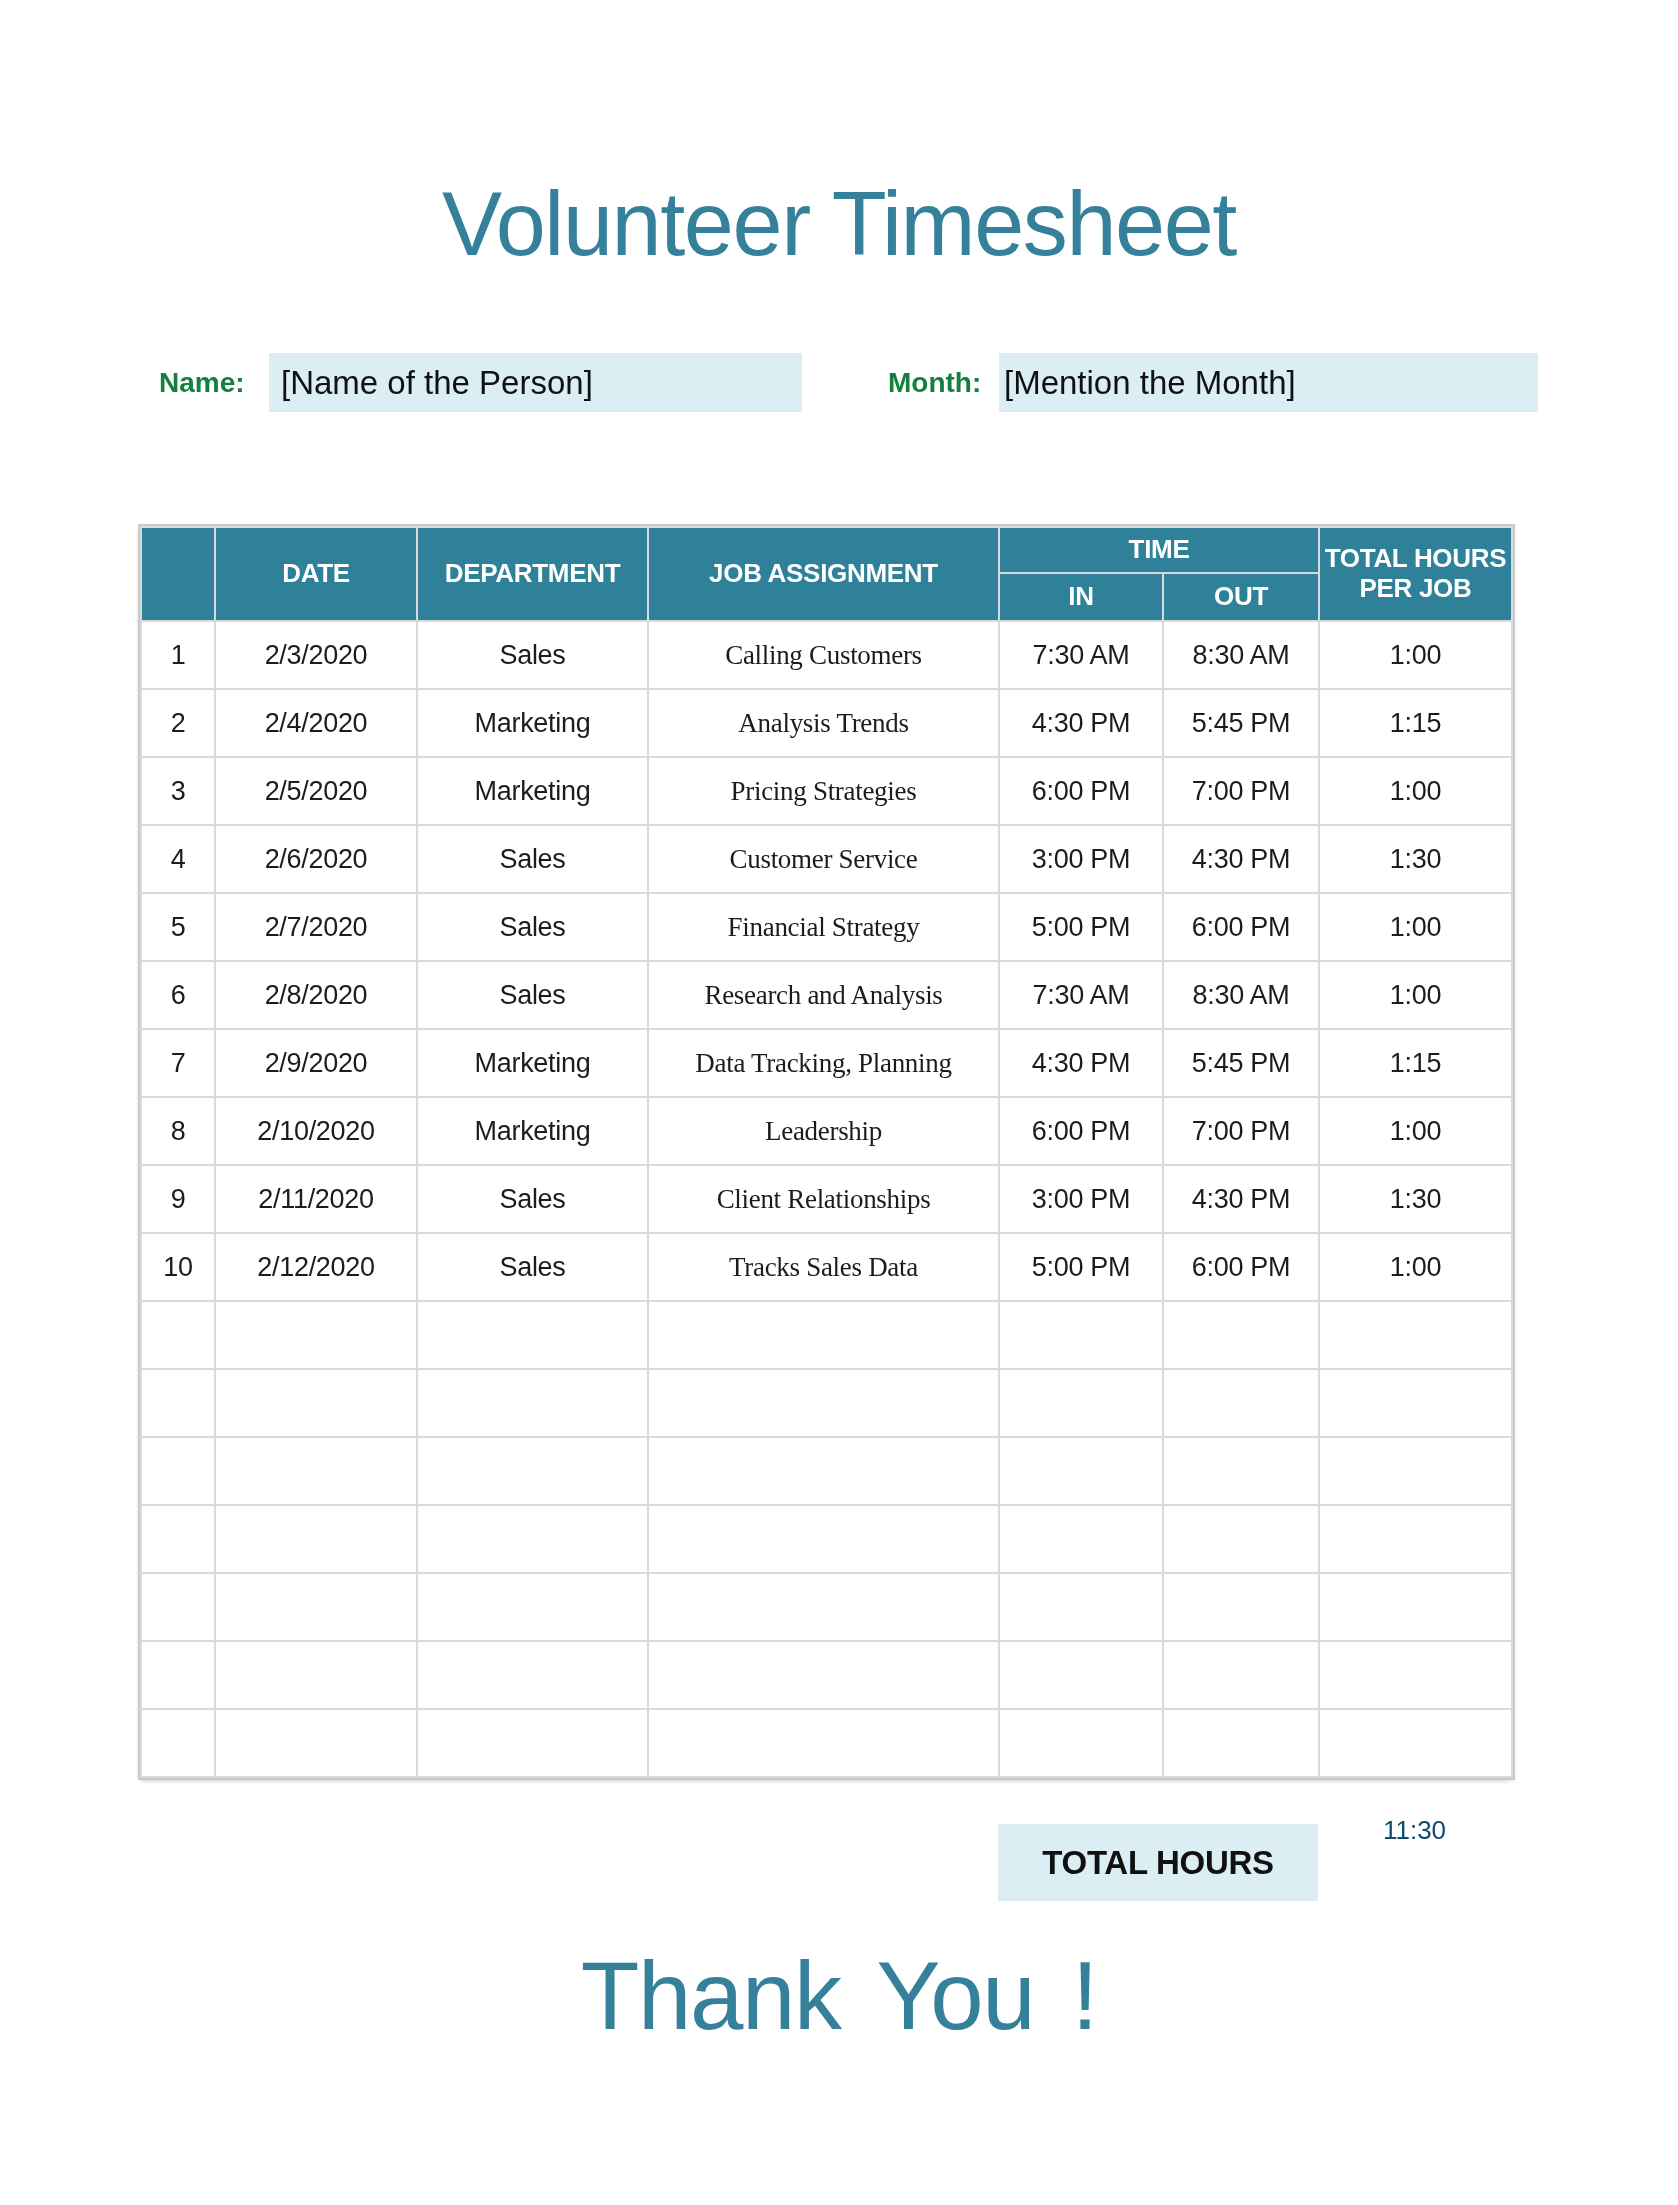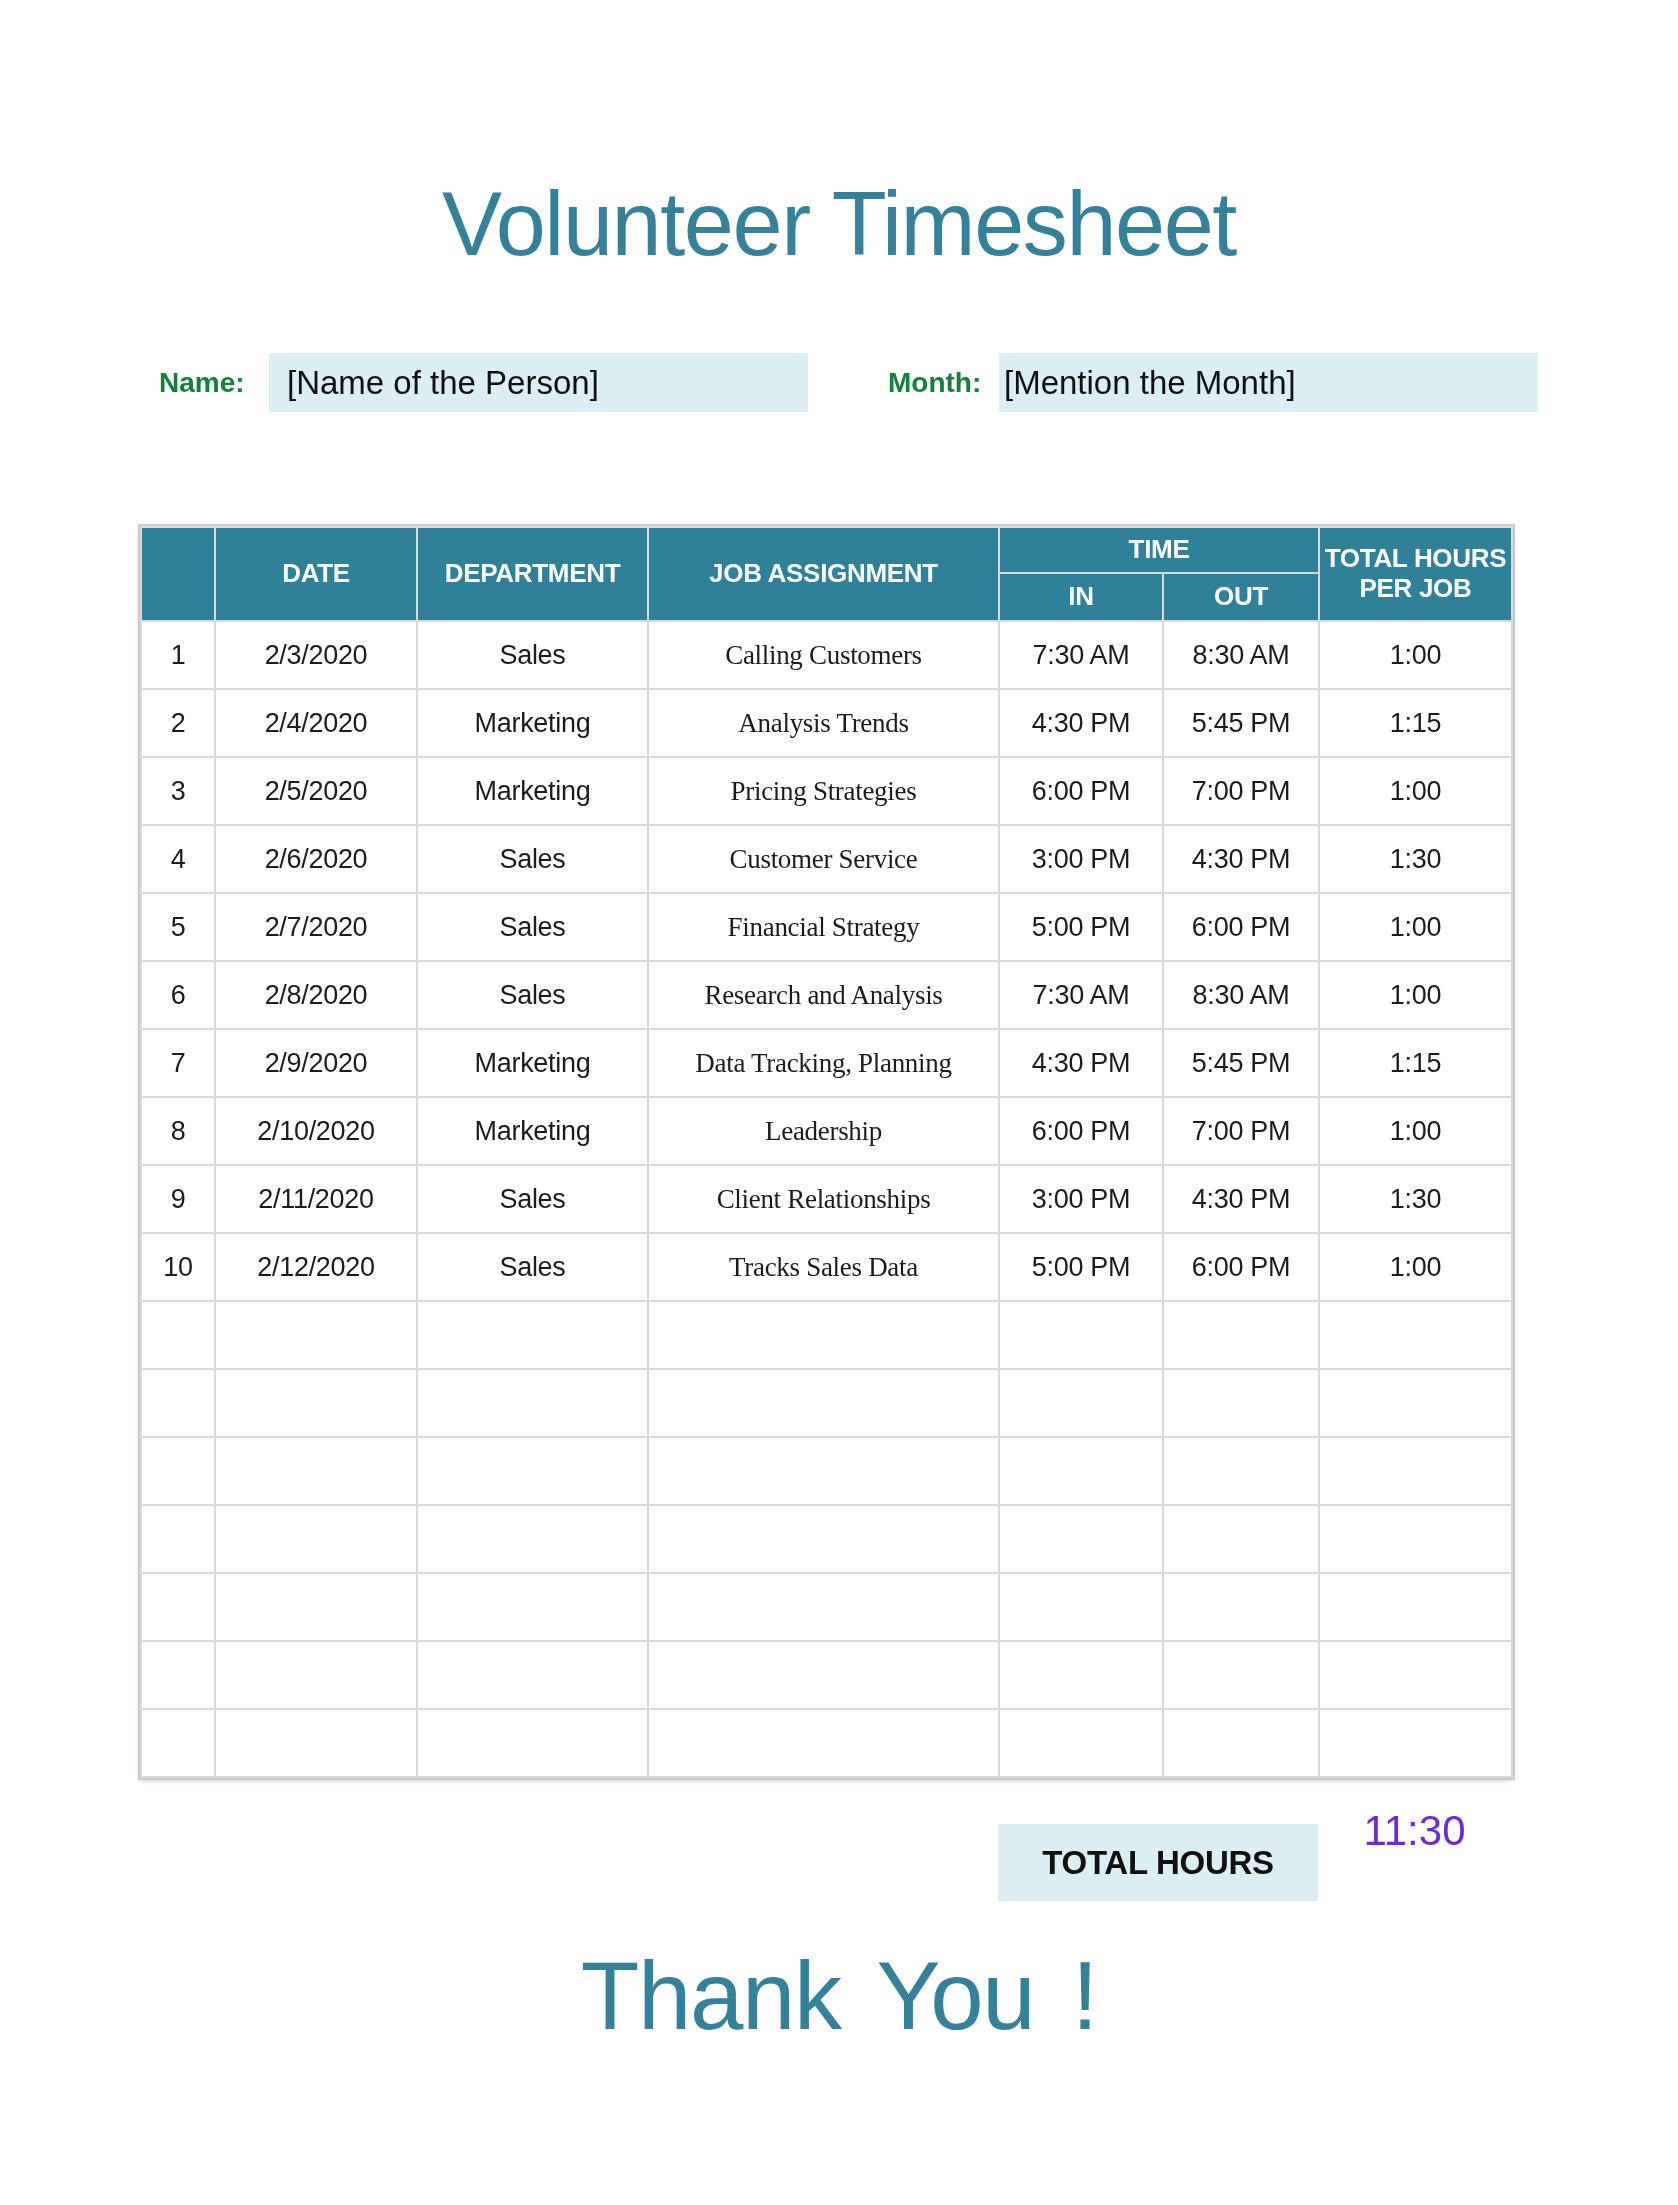--- a/index.html
+++ b/index.html
@@ -16,21 +16,21 @@
     position:absolute; top:353px; height:59px; line-height:59px;
     font-size:28px; font-weight:bold; color:#15803d;
   }
   .name-label  { left:159px; }
   .month-label { left:888px; }
   .field {
     position:absolute; top:353px; height:59px; line-height:59px;
     background:var(--light-blue); font-size:33px; color:#111;
     white-space:nowrap; overflow:hidden;
   }
-  .name-field  { left:269px;  width:521px; padding-left:18px; }
+  .name-field  { left:269px;  width:521px; padding-left:12px; }
   .month-field { left:999px; width:534px; padding-left:5px;  }
 
   table.timesheet {
     position:absolute; left:140px; top:526px; width:1370px;
     border-collapse:collapse; table-layout:fixed;
     outline:2.1px solid #c9c9c9;
     box-shadow:0 4.8px 5.5px -1.4px rgba(0,0,0,0.20), -3.4px 3.4px 4.8px -2.7px rgba(0,0,0,0.14);
     padding-left:8px;
   }
   table.timesheet th {
@@ -53,21 +53,21 @@
   td.job  { text-align:left; padding-left:11px;font-family:Liberation Serif, serif; }
 
   .total-box {
     position:absolute; left:998px; top:1824px; width:320px; height:77px;
     background:var(--light-blue); display:flex; align-items:center; justify-content:center;
     font-size:33px; font-weight:bold; color:#111; letter-spacing:-0.3px;
   }
   .total-value {
     position:absolute; left:1318px; top:1792px; width:193px; height:77px;
     display:flex; align-items:center; justify-content:center;
-    font-size:42px; color:#6d28d9;
+    font-size:26px; color:#0c4a6e;
   }
   .thankyou {
     position:absolute; top:1948px; left:0; width:100%; margin:0;
     text-align:center; font-size:96px; line-height:1; font-weight:400;
     letter-spacing:-1.4px; color:var(--title-teal); word-spacing:12.3px;
   }
 </style>
 </head>
 <body>
 

